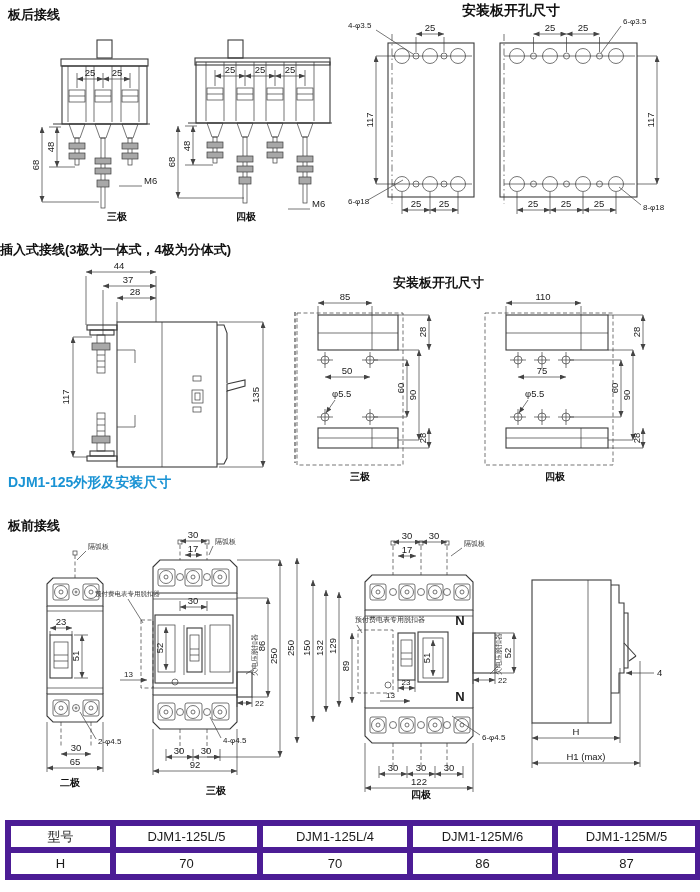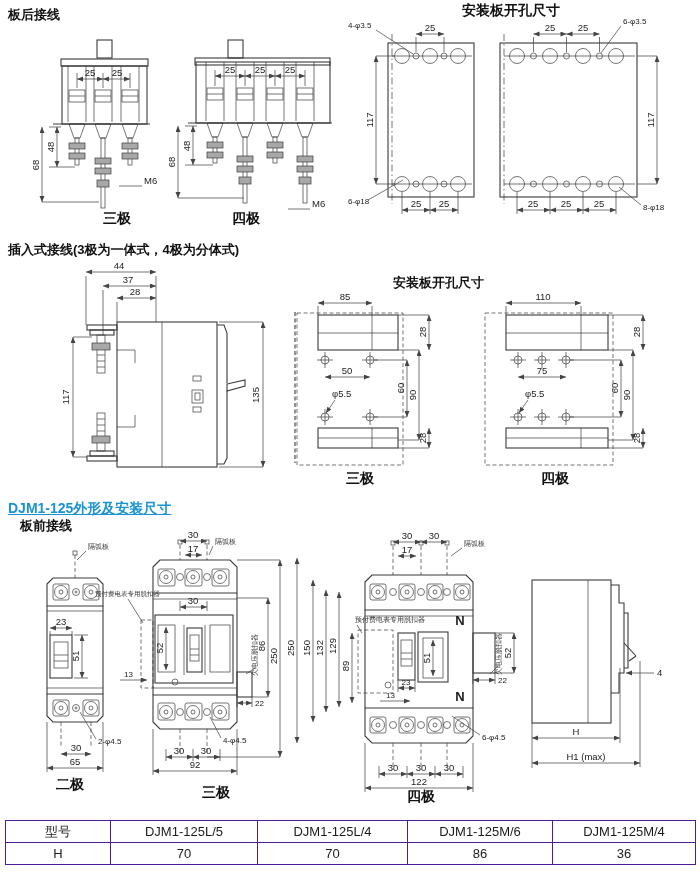--- a/index.html
+++ b/index.html
@@ -2,48 +2,48 @@
 <html><head>
 <meta charset="utf-8">
 <style>
   html,body{margin:0;padding:0;background:#fff;}
   #page{position:relative;width:700px;height:892px;background:#fff;overflow:hidden;
         font-family:"Liberation Sans","DejaVu Sans",sans-serif;color:#1b1b1b;}
   .abs{position:absolute;}
   .title{font-weight:bold;font-size:13px;color:#111;white-space:nowrap;}
   .title-lg{font-weight:bold;font-size:14px;}
   .blue{color:#1a93d4;}
-  .cap{font-weight:bold;font-size:14px;text-align:center;white-space:nowrap;color:#111;}
+  .cap{font-weight:bold;font-size:10px;text-align:center;white-space:nowrap;color:#111;}
   .tinylbl{font-size:6.5px;color:#333;white-space:nowrap;letter-spacing:0;}
   svg{display:block;overflow:visible;}
   svg text{font-family:"Liberation Sans","DejaVu Sans",sans-serif;font-size:9.5px;fill:#1b1b1b;text-anchor:middle;}
   svg text.s8{font-size:8px;}
   svg text.c7{font-size:7px;fill:#333;}
   svg text.nl{font-size:13px;font-weight:bold;}
   svg text.ta-s{text-anchor:start;}
   .o{fill:none;stroke:#3b3b3b;stroke-width:1.1;}
   .t{fill:none;stroke:#3b3b3b;stroke-width:.7;}
   .dim{fill:none;stroke:#4a4a4a;stroke-width:.75;}
   .dash{stroke-dasharray:4 2.5;}
   .cl{stroke-dasharray:7 3 1.5 3;}
   .nut{fill:#a8a8a8;stroke:#3b3b3b;stroke-width:.7;}
   table.spec{position:absolute;left:5px;top:820px;width:690px;border-collapse:collapse;table-layout:fixed;}
-  table.spec td{border:1px solid #4c1d95;height:21px;text-align:center;font-size:13px;padding:0;}
+  table.spec td{border:6px solid #4c1d95;height:21px;text-align:center;font-size:13px;padding:0;}
 </style>
 </head>
 <body>
 
 <div id="page">
 
   <div class="abs title" style="left:8px;top:6px;">板后接线</div>
   <div class="abs title title-lg" style="left:462px;top:2px;">安装板开孔尺寸</div>
-  <div class="abs title" style="left:8px;top:241px;">插入式接线(3极为一体式，4极为分体式)</div>
+  <div class="abs title" style="left:0;top:241px;">插入式接线(3极为一体式，4极为分体式)</div>
   <div class="abs title" style="left:393px;top:274px;">安装板开孔尺寸</div>
-  <div class="abs title title-lg blue" style="left:8px;top:500px;text-decoration:underline;">DJM1-125外形及安装尺寸</div>
-  <div class="abs title" style="left:20px;top:517px;">板前接线</div>
+  <div class="abs title title-lg blue" style="left:8px;top:474px;">DJM1-125外形及安装尺寸</div>
+  <div class="abs title" style="left:8px;top:517px;">板前接线</div>
   <div class="abs tinylbl" style="left:95px;top:590px;">预付费电表专用脱扣器</div>
 
   <svg class="abs" style="left:35px;top:30px;" width="150" height="200" viewBox="0 0 150 200">
     <defs>
       <marker id="ae" markerWidth="7" markerHeight="6" refX="6.5" refY="2.5" orient="auto" markerUnits="userSpaceOnUse">
           <path d="M0.5,0 L6.5,2.5 L0.5,5 Z" fill="#444"></path>
         </marker>
       <marker id="as" markerWidth="7" markerHeight="6" refX="6.5" refY="2.5" orient="auto-start-reverse" markerUnits="userSpaceOnUse">
           <path d="M0.5,0 L6.5,2.5 L0.5,5 Z" fill="#444"></path>
         </marker>
@@ -711,25 +711,25 @@
         <col style="width:150px">
         <col style="width:145px">
         <col style="width:143px">
       </colgroup>
     <tbody>
       <tr>
         <td>型号</td>
         <td>DJM1-125L/5</td>
         <td>DJM1-125L/4</td>
         <td>DJM1-125M/6</td>
-        <td>DJM1-125M/4</td>
+        <td>DJM1-125M/5</td>
       </tr>
       <tr>
         <td>H</td>
         <td>70</td>
         <td>70</td>
         <td>86</td>
-        <td>36</td>
+        <td>87</td>
       </tr>
     </tbody>
   </table>
 
 </div>
 
 </body></html>

